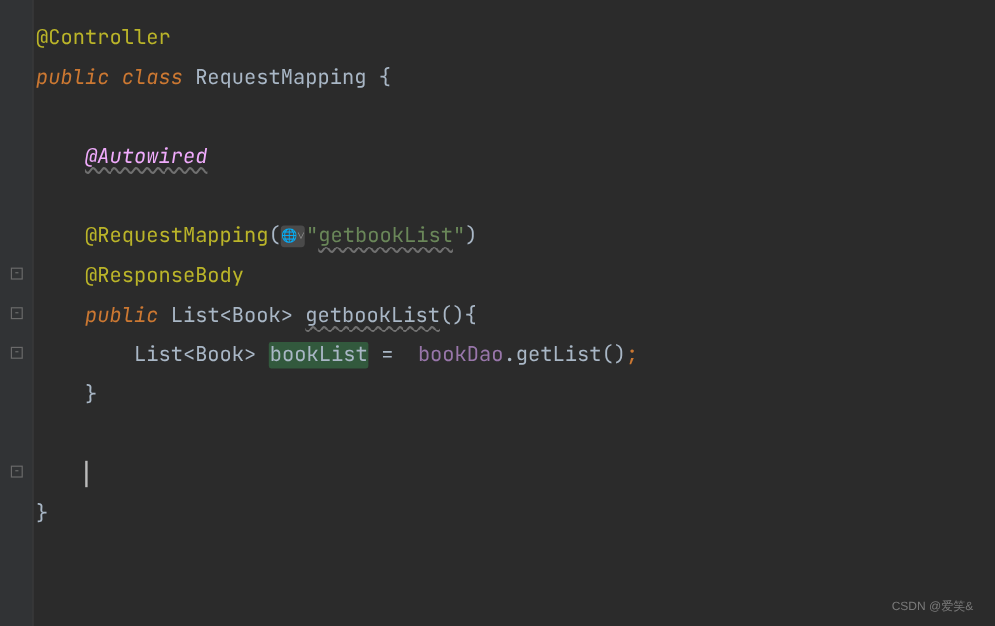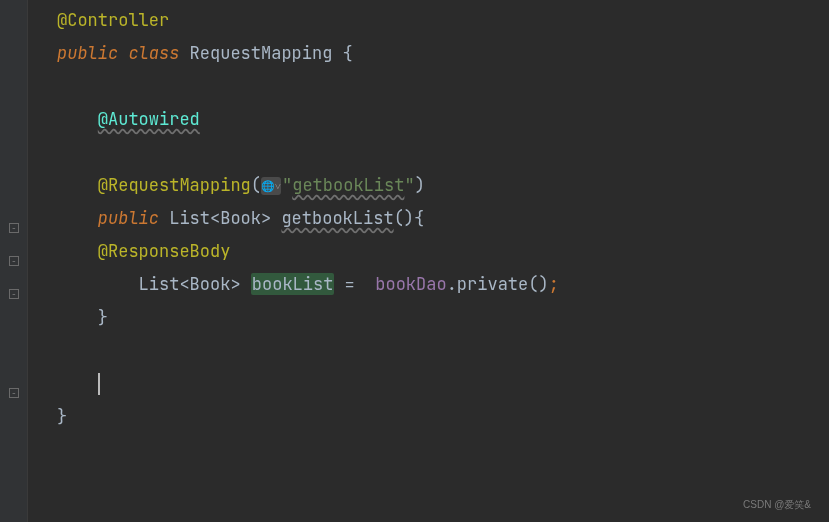--- a/index.html
+++ b/index.html
@@ -23,36 +23,36 @@
     }
     .gutter {
       width: 28px;
       background: #313335;
       position: relative;
       flex-shrink: 0;
       border-right: 1px solid #3a3a3a;
     }
     .code-area {
       flex: 1;
-      padding: 4px 0;
+      padding: 16px 0;
       position: relative;
-      margin-left: 27px;
     }
     .line {
       height: 33px;
       line-height: 33px;
       padding-left: 2px;
       white-space: pre;
     }
     .keyword { color: #cc7832; font-style: italic; }
     .annotation { color: #bbb529; }
     .annotation-underline { 
-      color: #5eead4; 
+      color: #f0abfc; 
       text-decoration: underline wavy #707070;
       text-underline-offset: 3px;
+      font-style: italic;
     }
     .class-name { color: #a9b7c6; }
     .field-name { color: #9876aa; }
     .method-name { color: #a9b7c6; }
     .method-warn {
       color: #a9b7c6;
       text-decoration: underline wavy #707070;
       text-underline-offset: 3px;
     }
     .string { color: #6a8759; }
@@ -123,23 +123,23 @@
     <div class="fold-marker" style="top: 289px;">−</div>
     <div class="fold-marker" style="top: 388px;">−</div>
   </div>
   <div class="code-area">
     <div class="line"><span class="annotation">@Controller</span></div>
     <div class="line"><span class="keyword">public</span> <span class="keyword">class</span> <span class="class-name">RequestMapping</span><span class="punct"> {</span></div>
     <div class="line"></div>
     <div class="line">    <span class="annotation-underline">@Autowired</span></div>
     <div class="line"></div>
     <div class="line">    <span class="annotation">@RequestMapping</span><span class="punct">(</span><span class="globe-icon">🌐˅</span><span class="string">"</span><span class="string-underline">getbookList</span><span class="string">"</span><span class="punct">)</span></div>
+    <div class="line">    <span class="annotation">@ResponseBody</span></div>
     <div class="line">    <span class="keyword">public</span> <span class="class-name">List&lt;Book&gt;</span> <span class="method-warn">getbookList</span><span class="punct">(){</span></div>
-    <div class="line">    <span class="annotation">@ResponseBody</span></div>
-    <div class="line">        <span class="class-name">List&lt;Book&gt;</span> <span class="highlight"><span>bookList</span></span><span class="punct"> =  </span><span class="field-name">bookDao</span><span class="punct">.</span><span class="method-name">private</span><span class="punct">()</span><span class="semicolon">;</span></div>
+    <div class="line">        <span class="class-name">List&lt;Book&gt;</span> <span class="highlight"><span>bookList</span></span><span class="punct"> =  </span><span class="field-name">bookDao</span><span class="punct">.</span><span class="method-name">getList</span><span class="punct">()</span><span class="semicolon">;</span></div>
     <div class="line">    <span class="punct">}</span></div>
     <div class="line"></div>
     <div class="line">    <span class="caret"></span></div>
     <div class="line"><span class="punct">}</span></div>
   </div>
 </div>
 
 <div class="watermark">CSDN @爱笑&amp;</div>
 
 </body></html>

